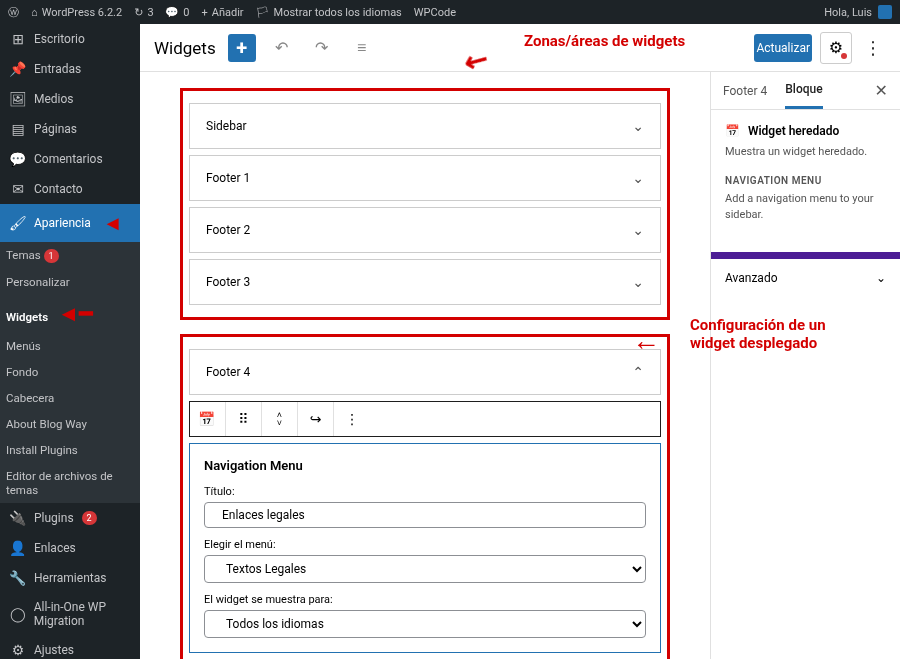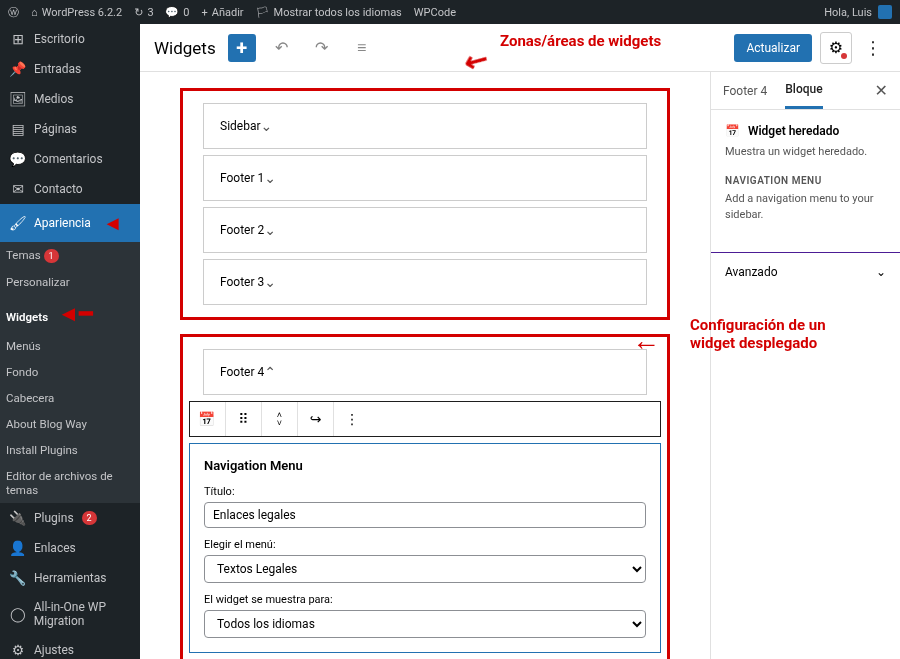--- a/index.html
+++ b/index.html
@@ -25,55 +25,55 @@
     .arrow-red { color: #d30000; font-size: 20px; margin-left: 4px; font-weight: bold; }
 
     
     .main { position: absolute; left: 140px; top: 24px; right: 0; bottom: 0; background: #fff; }
     .header { height: 48px; border-bottom: 1px solid #e0e0e0; display: flex; align-items: center; padding: 0 14px; justify-content: space-between; }
     .header-left { display: flex; align-items: center; gap: 12px; }
     .header-title { font-size: 17px; font-weight: 400; }
     .btn-add { width: 28px; height: 28px; background: #2271b1; border-radius: 3px; color: #fff; display: flex; align-items: center; justify-content: center; font-size: 20px; font-weight: bold; cursor: pointer; }
     .header-tool { width: 28px; height: 28px; display: flex; align-items: center; justify-content: center; color: #888; cursor: pointer; font-size: 16px; }
     .header-right { display: flex; align-items: center; gap: 8px; }
-    .btn-update { background: #2271b1; color: #fff; padding: 7px 12px; border-radius: 3px; font-size: 12px; cursor: pointer; }
+    .btn-update { background: #2271b1; color: #fff; padding: 7px 2px; border-radius: 3px; font-size: 12px; cursor: pointer; }
     .icon-btn { width: 32px; height: 32px; border: 1px solid #ccc; border-radius: 3px; display: flex; align-items: center; justify-content: center; cursor: pointer; position: relative; }
     .dot-badge { position: absolute; bottom: 4px; right: 4px; width: 6px; height: 6px; background: #d63638; border-radius: 50%; }
     .more-v { font-size: 18px; color: #1e1e1e; cursor: pointer; padding: 4px; }
 
     
     .canvas { position: absolute; top: 48px; left: 0; right: 190px; bottom: 0; overflow-y: auto; padding: 16px 40px; }
     .zone-box { border: 3px solid #d30000; padding: 6px; margin-bottom: 14px; }
-    .area-row { background: #fff; border: 1px solid #ccc; padding: 14px 16px; margin: 6px 14px; display: flex; align-items: center; font-size: 12px; cursor: pointer; }
+    .area-row { background: #fff; border: 1px solid #ccc; padding: 14px 16px; margin: 6px 0; display: flex; justify-content: space-between; align-items: center; font-size: 12px; cursor: pointer; }
     .area-row.open { }
     .chev { font-size: 14px; color: #555; }
 
     
     .block-toolbar { display: flex; border: 1px solid #1e1e1e; margin: 6px 0; height: 36px; }
     .block-toolbar-cell { width: 36px; display: flex; align-items: center; justify-content: center; border-right: 1px solid #e0e0e0; cursor: pointer; font-size: 14px; }
     .block-toolbar-cell:last-child { border-right: none; }
 
     
     .widget-form { border: 1.5px solid #2271b1; padding: 14px; margin: 6px 0; font-size: 12px; }
     .widget-form-title { font-weight: 600; font-size: 13px; margin-bottom: 12px; }
     .widget-field { margin-bottom: 10px; }
     .widget-label { font-size: 11px; display: block; margin-bottom: 4px; }
-    .widget-input, .widget-select { width: 100%; border: 1px solid #8c8f94; padding: 5px 8px; font-size: 12px; background: #fff; border-radius: 4px; }
+    .widget-input, .widget-select { width: 100%; border: 1px solid #8c8f94; padding: 5px 17px; font-size: 12px; background: #fff; border-radius: 4px; }
 
     
     .inspector { position: absolute; right: 0; top: 48px; width: 190px; bottom: 0; border-left: 1px solid #e0e0e0; background: #fff; font-size: 12px; }
     .insp-tabs { display: flex; border-bottom: 1px solid #e0e0e0; padding: 0 12px; align-items: center; height: 38px; gap: 18px; }
     .insp-tab { font-size: 12px; padding: 10px 0; cursor: pointer; color: #555; }
     .insp-tab.active { border-bottom: 3px solid #2271b1; color: #1e1e1e; font-weight: 500; }
     .insp-close { margin-left: auto; font-size: 16px; cursor: pointer; color: #555; }
     .insp-body { padding: 14px; }
     .insp-heading { font-size: 12px; font-weight: 600; margin-bottom: 6px; display: flex; gap: 8px; align-items: center; }
     .insp-desc { font-size: 11px; color: #555; line-height: 1.4; margin-bottom: 16px; }
     .insp-sub { font-size: 10px; text-transform: uppercase; letter-spacing: 0.5px; color: #555; margin-bottom: 5px; font-weight: 600; }
-    .insp-row { border-top: 1px solid #4c1d95; padding: 12px 14px; display: flex; justify-content: space-between; cursor: pointer; font-size: 12px; }
+    .insp-row { border-top: 7px solid #4c1d95; padding: 12px 14px; display: flex; justify-content: space-between; cursor: pointer; font-size: 12px; }
 
     
     .annot { position: absolute; color: #d30000; font-weight: bold; font-size: 15px; pointer-events: none; }
     .annot-arrow { position: absolute; color: #d30000; font-size: 28px; pointer-events: none; font-weight: bold; }
   </style>
 </head>
 <body>
 
 <div class="admin-bar">
   <div class="admin-bar-left">
@@ -240,17 +240,17 @@
       <div class="insp-sub">NAVIGATION MENU</div>
       <div class="insp-desc">Add a navigation menu to your sidebar.</div>
     </div>
     <div class="insp-row">
         <span>Avanzado</span>
         <span>⌄</span>
       </div>
   </div>
 </div>
 
-<div class="annot" style="top:32px; left:500px;">Zonas/áreas de widgets</div>
+<div class="annot" style="top:32px; left:524px;">Zonas/áreas de widgets</div>
 <div class="annot-arrow" style="top:44px; left:465px; transform:rotate(30deg);">↙</div>
 
 <div class="annot" style="top:316px; left:690px; line-height:1.2;"><span>Configuración de un</span><br><span>widget desplegado</span></div>
 <div class="annot-arrow" style="top:324px; left:632px;">←</div>
 
 </body></html>

